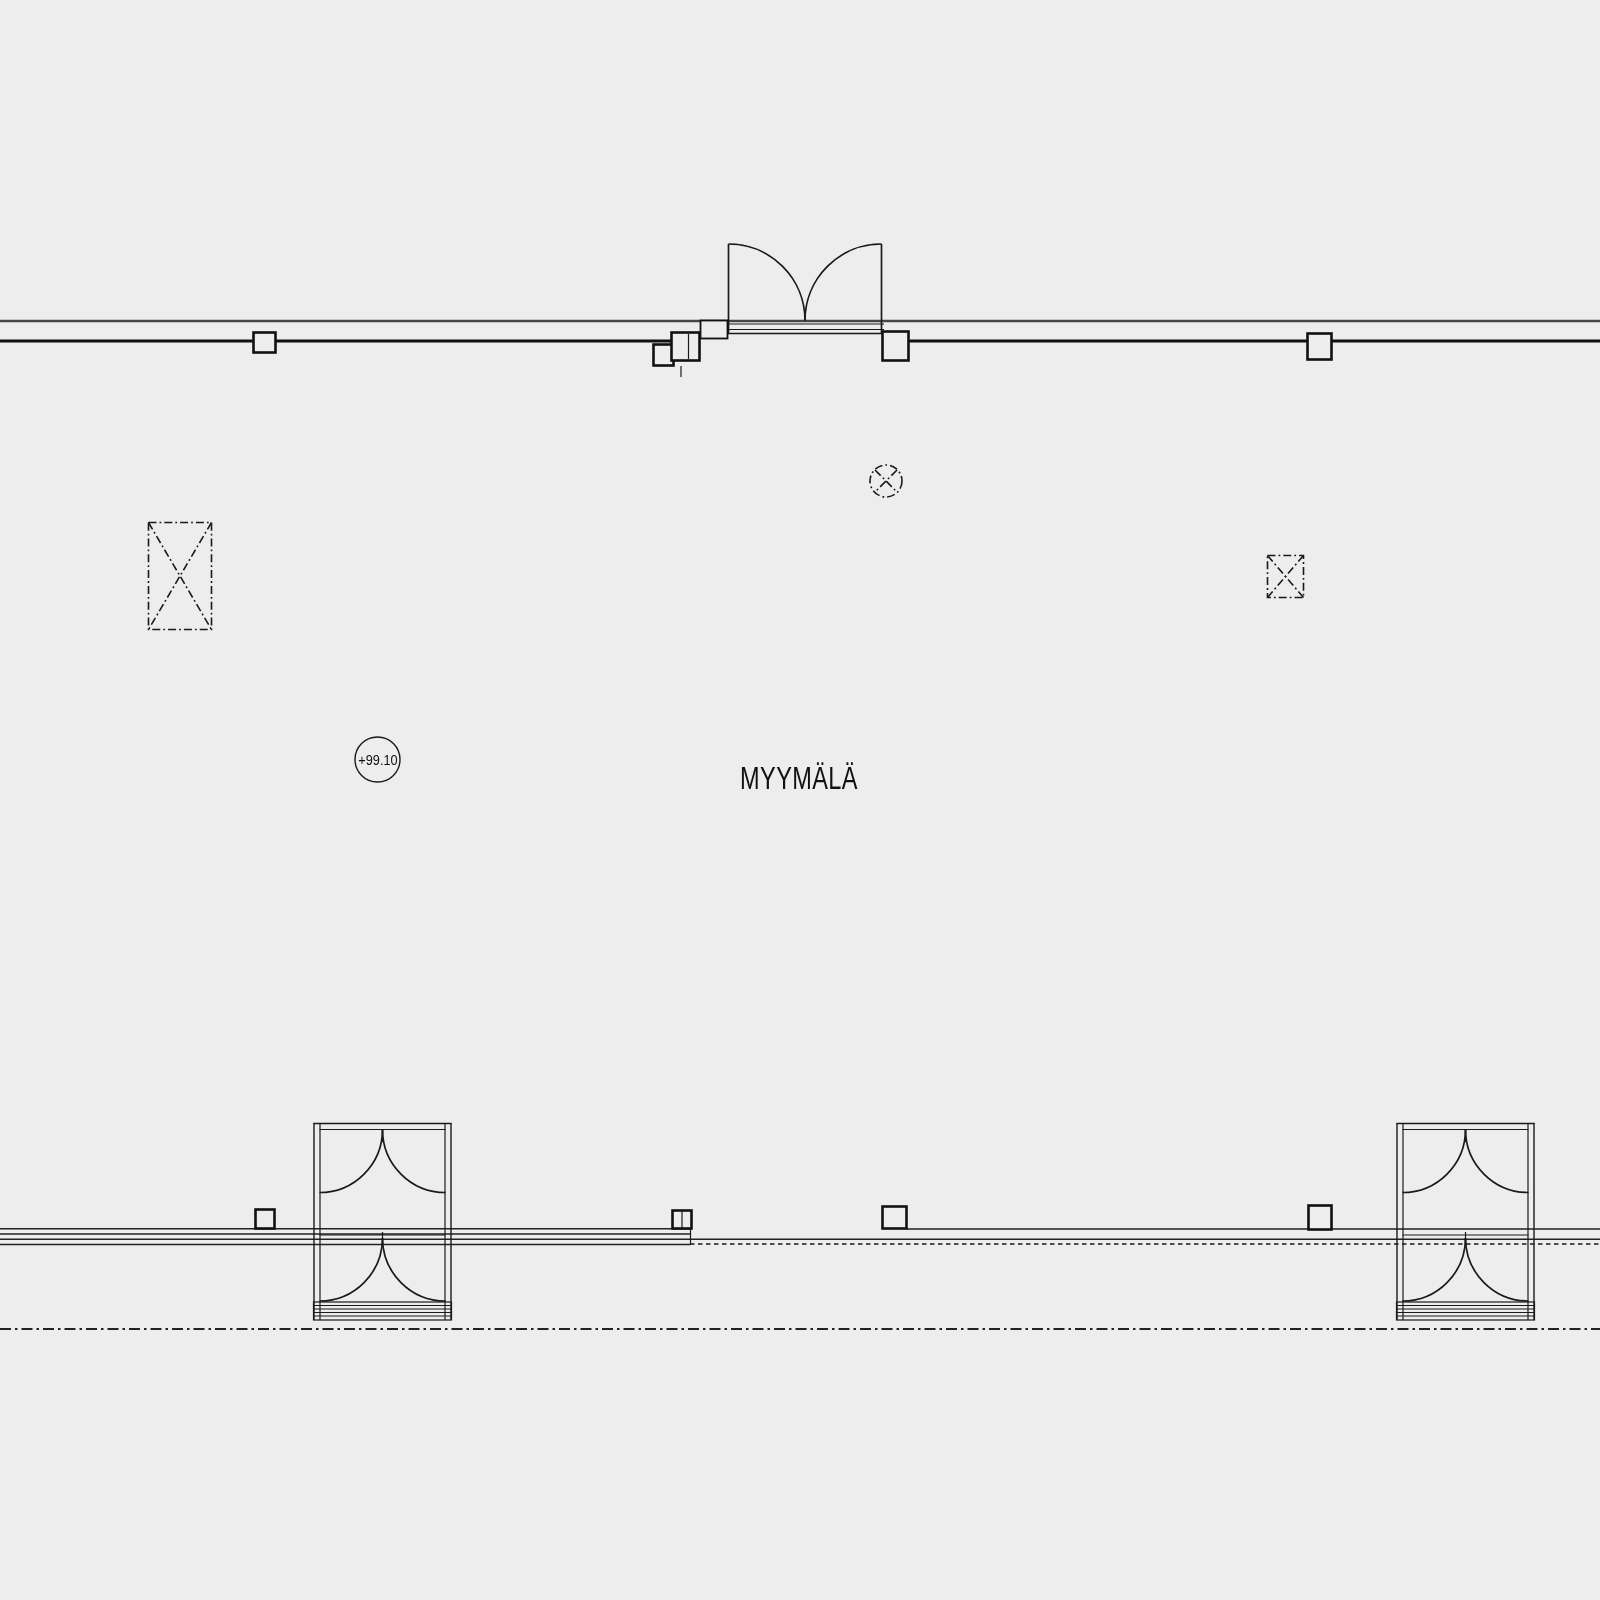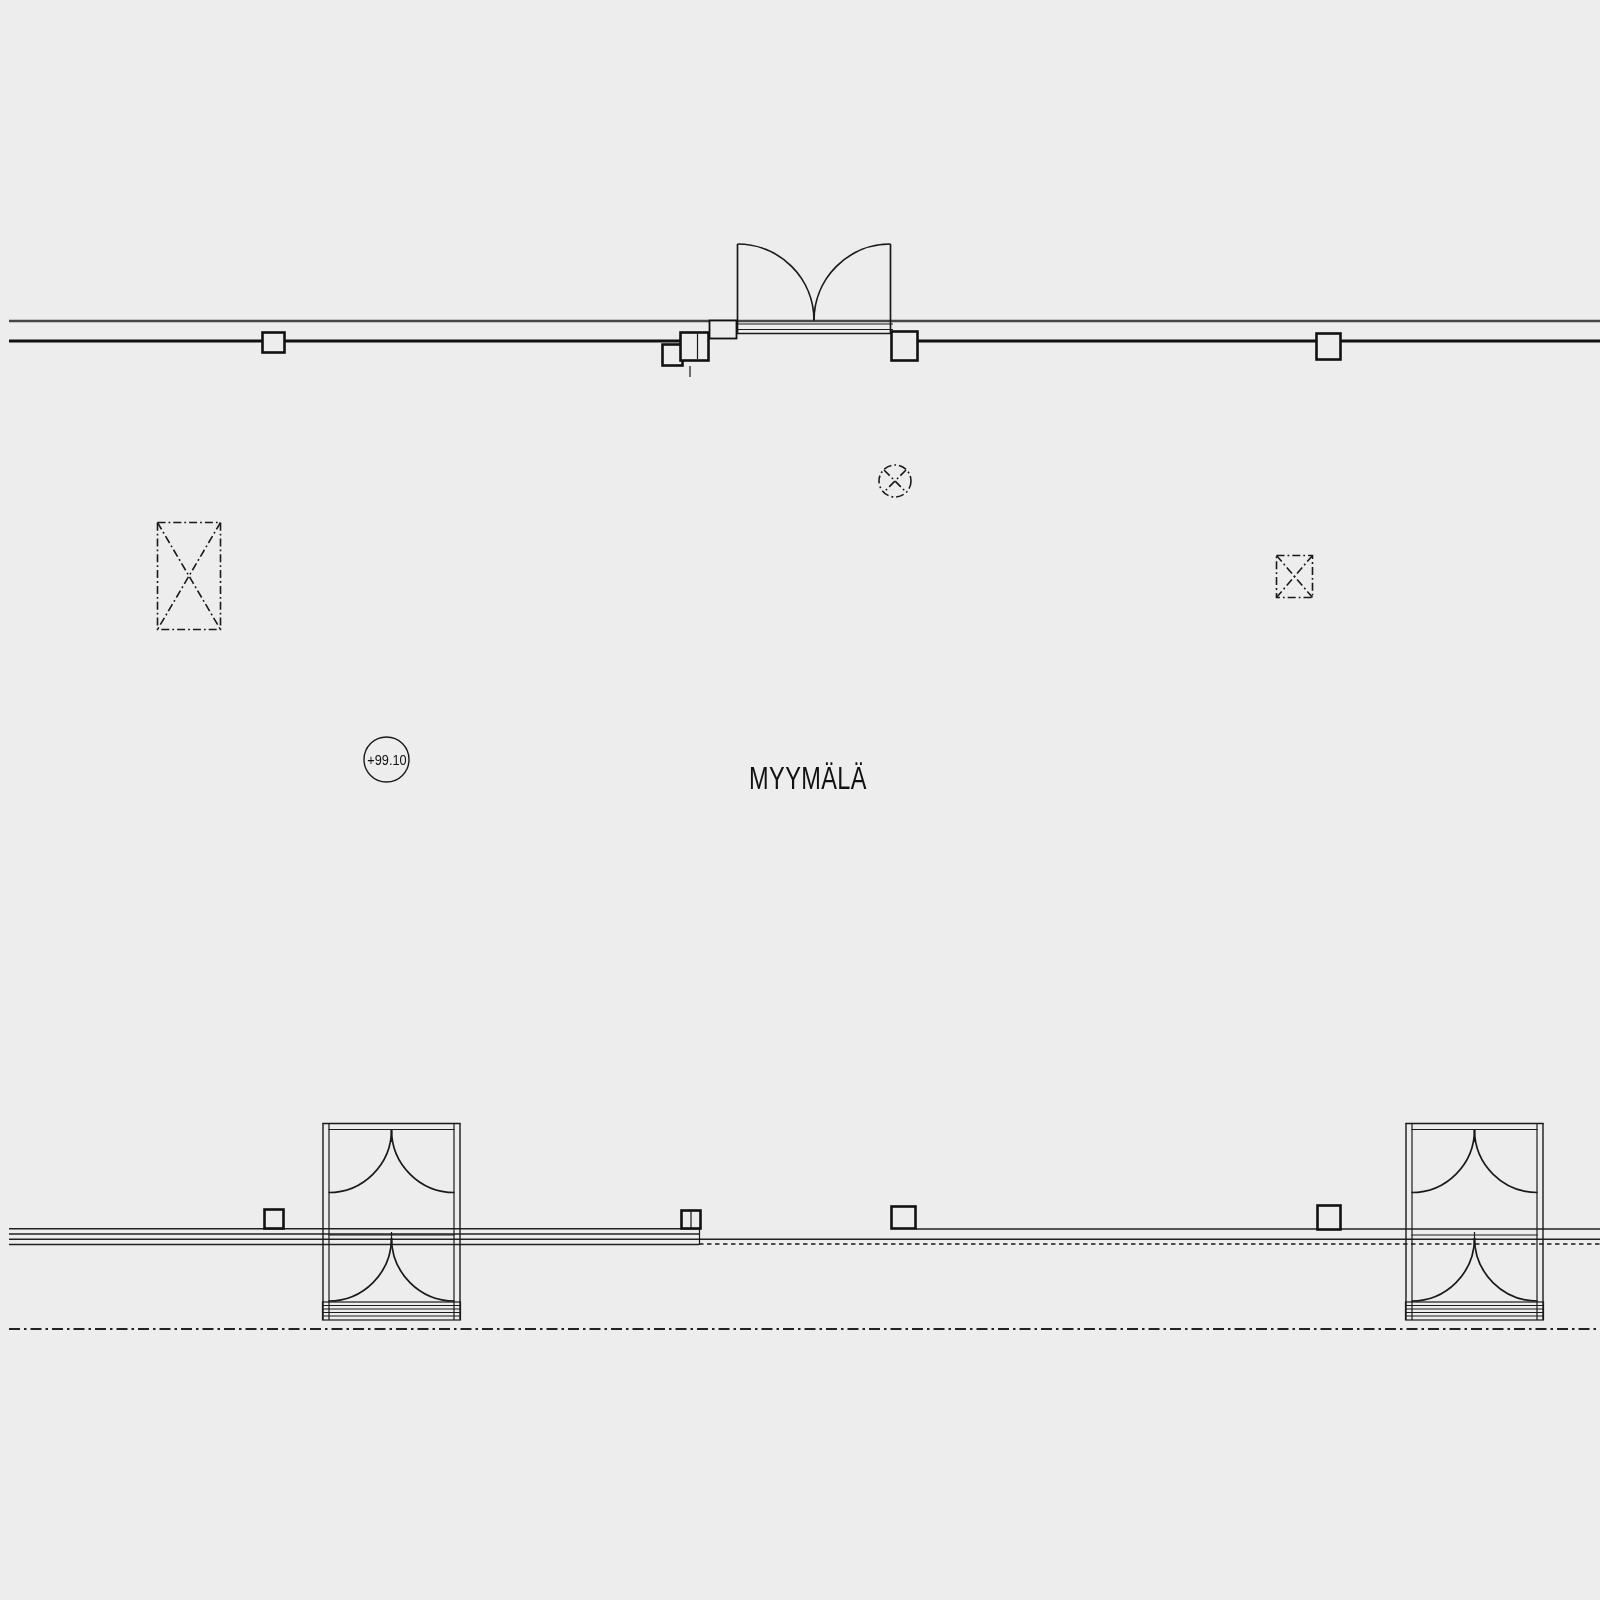--- a/index.html
+++ b/index.html
@@ -2,21 +2,21 @@
 <html><head>
 <meta charset="utf-8">
 <style>
   html,body{margin:0;padding:0;}
   body{
     width:1600px;height:1600px;
     background:#ededed;
     font-family:"Liberation Sans", sans-serif;
     overflow:hidden;
   }
-  .plan-wrap{position:relative;width:1452px;height:1600px;padding-left:9px;}
+  .plan-wrap{position:relative;width:1452px;height:1600px;}
   svg{display:block;}
   svg *{fill:none;stroke:#1a1a1a;stroke-width:1.4;}
   .gray-line{stroke:#474747;stroke-width:2.4;}
   .wall-thick{stroke:#111;stroke-width:3;}
   .thin{stroke-width:1.2;}
   .med{stroke-width:1.7;}
   .col{fill:#ededed;stroke:#111;stroke-width:2.6;}
   .frame{fill:#ededed;stroke:#111;stroke-width:1.8;}
   .dashdot{stroke-width:1.6;stroke-dasharray:8 3 1.8 3;}
   .dash{stroke-dasharray:4.5 3.5;stroke-width:1.6;}

